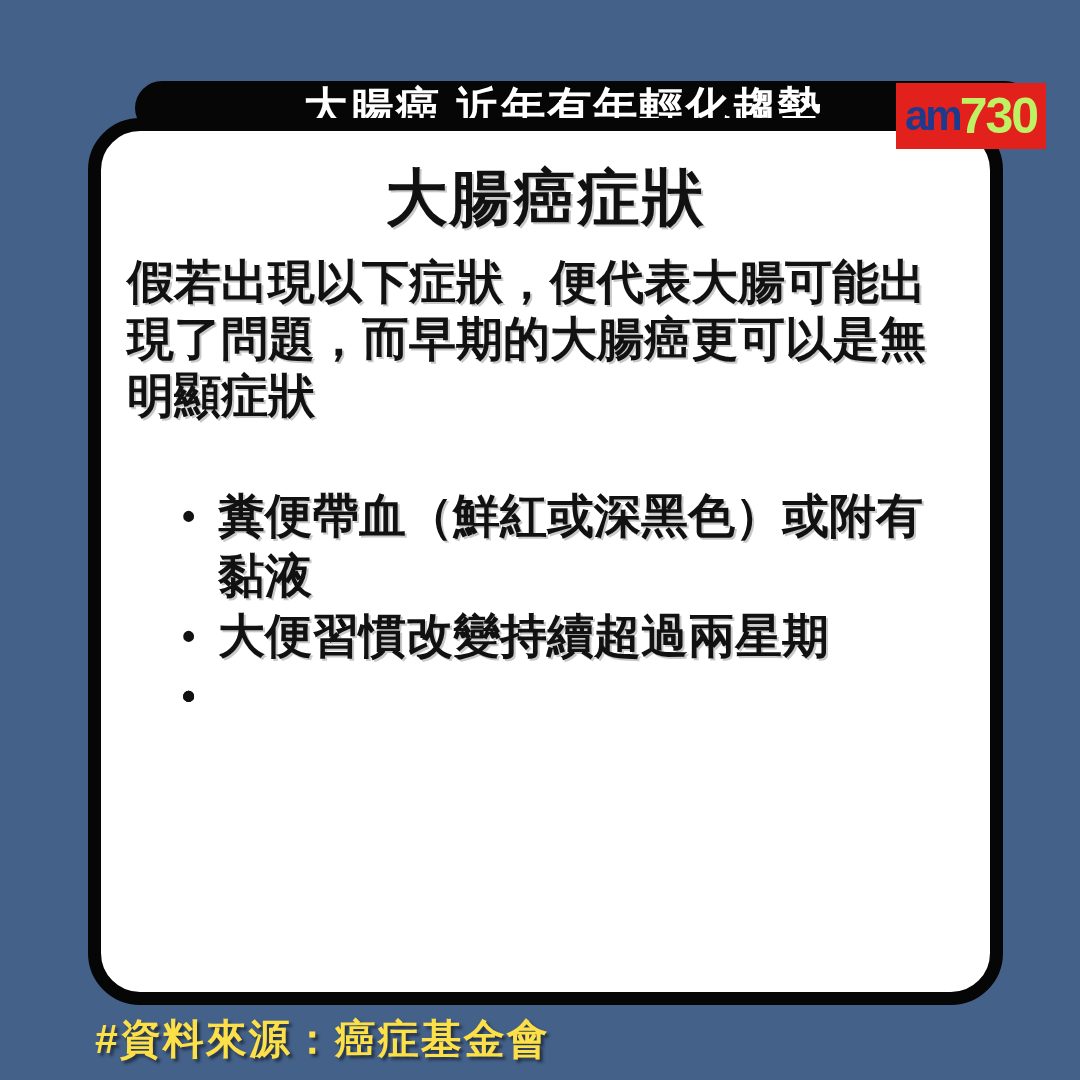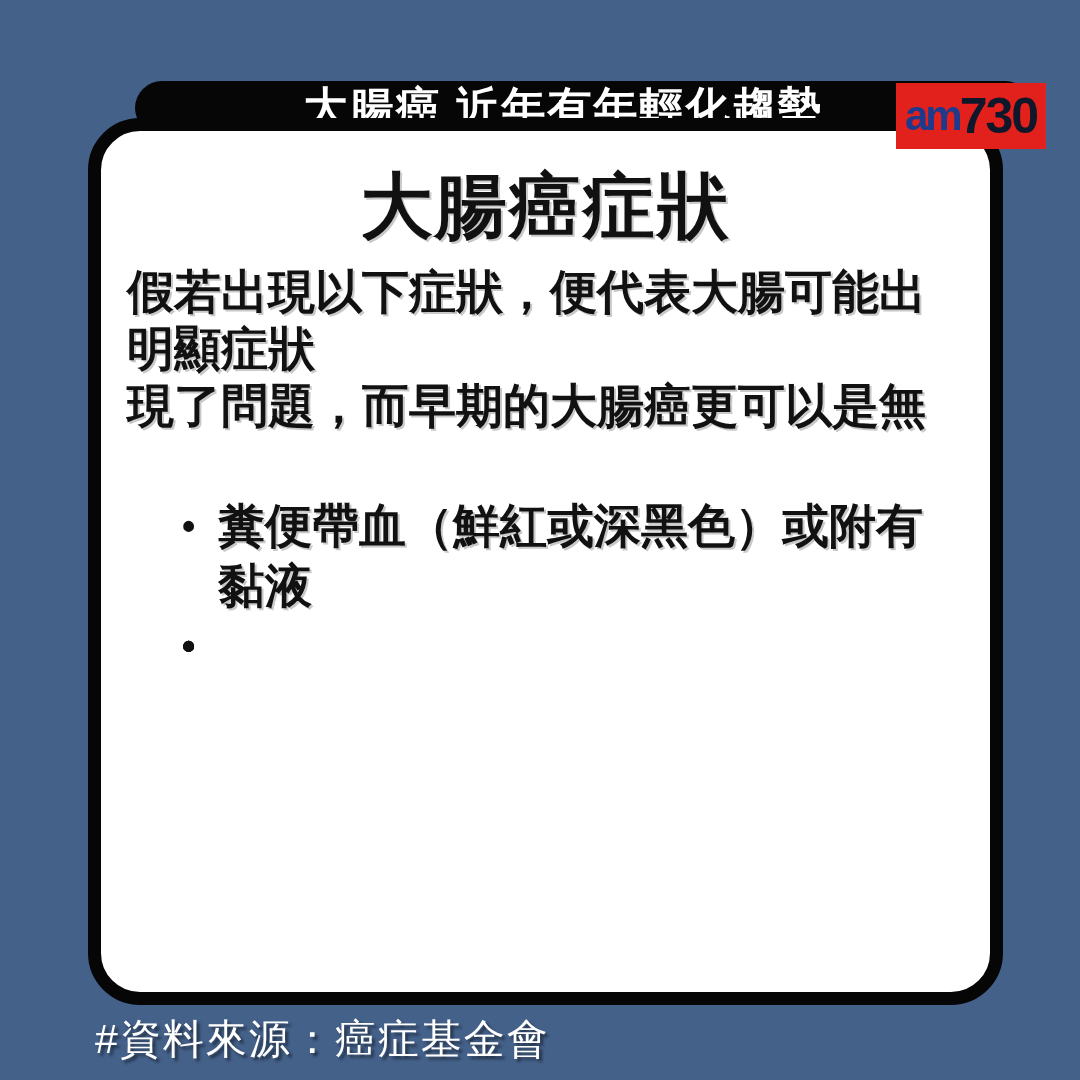--- a/index.html
+++ b/index.html
@@ -42,42 +42,42 @@
     z-index: 3;
   }
   .logo-am {
     color: #1e3a8c;
     font-size: 42px;
     font-weight: 900;
     letter-spacing: -3px;
     line-height: 1;
   }
   .logo-number {
-    color: #0f172a;
+    color: #bef264;
     font-size: 50px;
     font-weight: 900;
     letter-spacing: -2px;
     line-height: 1;
   }
   
   .card {
     position: absolute;
     left: 88px; top: 118px;
     width: 915px; height: 887px;
     box-sizing: border-box;
     background: #ffffff;
     border: 13px solid #060606;
     border-radius: 52px;
     z-index: 1;
   }
   .card-title {
-    margin: 12px;
+    margin: 4px;
     padding-top: 18px;
     text-align: center;
-    font-size: 72px;
+    font-size: 62px;
     line-height: 90px;
     font-weight: 900;
     color: #111111;
     letter-spacing: 2px;
     text-shadow: 2px 2px 0 #c9c9c9;
   }
   .intro {
     margin: 10px 26px 0 26px;
     font-size: 47px;
     line-height: 57px;
@@ -104,22 +104,22 @@
     left: 0; top: 0;
     font-size: 38px;
     line-height: 60px;
     text-shadow: none;
   }
   
   .footer {
     position: absolute;
     left: 95px; top: 1012px;
     font-size: 41px;
-    font-weight: 400;
-    color: #ffffff;
+    font-weight: 700;
+    color: #fde047;
     letter-spacing: 2px;
     text-shadow: 3px 3px 3px rgba(0,0,0,0.5);
     white-space: nowrap;
   }
 </style>
 </head>
 <body>
 
 <div class="canvas">
 
@@ -130,31 +130,32 @@
   <div class="logo">
     <span class="logo-am">am</span>
       <span class="logo-number">730</span>
   </div>
 
   <div class="card">
     <h1 class="card-title">大腸癌症狀</h1>
 
     <div class="intro">
       <div>假若出現以下症狀，便代表大腸可能出</div>
+      <div>現了問題，而早期的大腸癌更可以是無</div>
       <div>明顯症狀</div>
-      <div>現了問題，而早期的大腸癌更可以是無</div>
     </div>
 
     <ul class="symptoms">
       <li>
         <span class="bullet-dot">•</span>
         <span>糞便帶血（鮮紅或深黑色）或附有黏液</span>
       </li>
       <li>
         <span class="bullet-dot">•</span>
+        <span>大便習慣改變持續超過兩星期</span>
       </li>
       <li>
         <span class="bullet-dot">•</span>
       </li>
       <li>
         <span class="bullet-dot">•</span>
       </li>
       <li>
         <span class="bullet-dot">•</span>
       </li>

